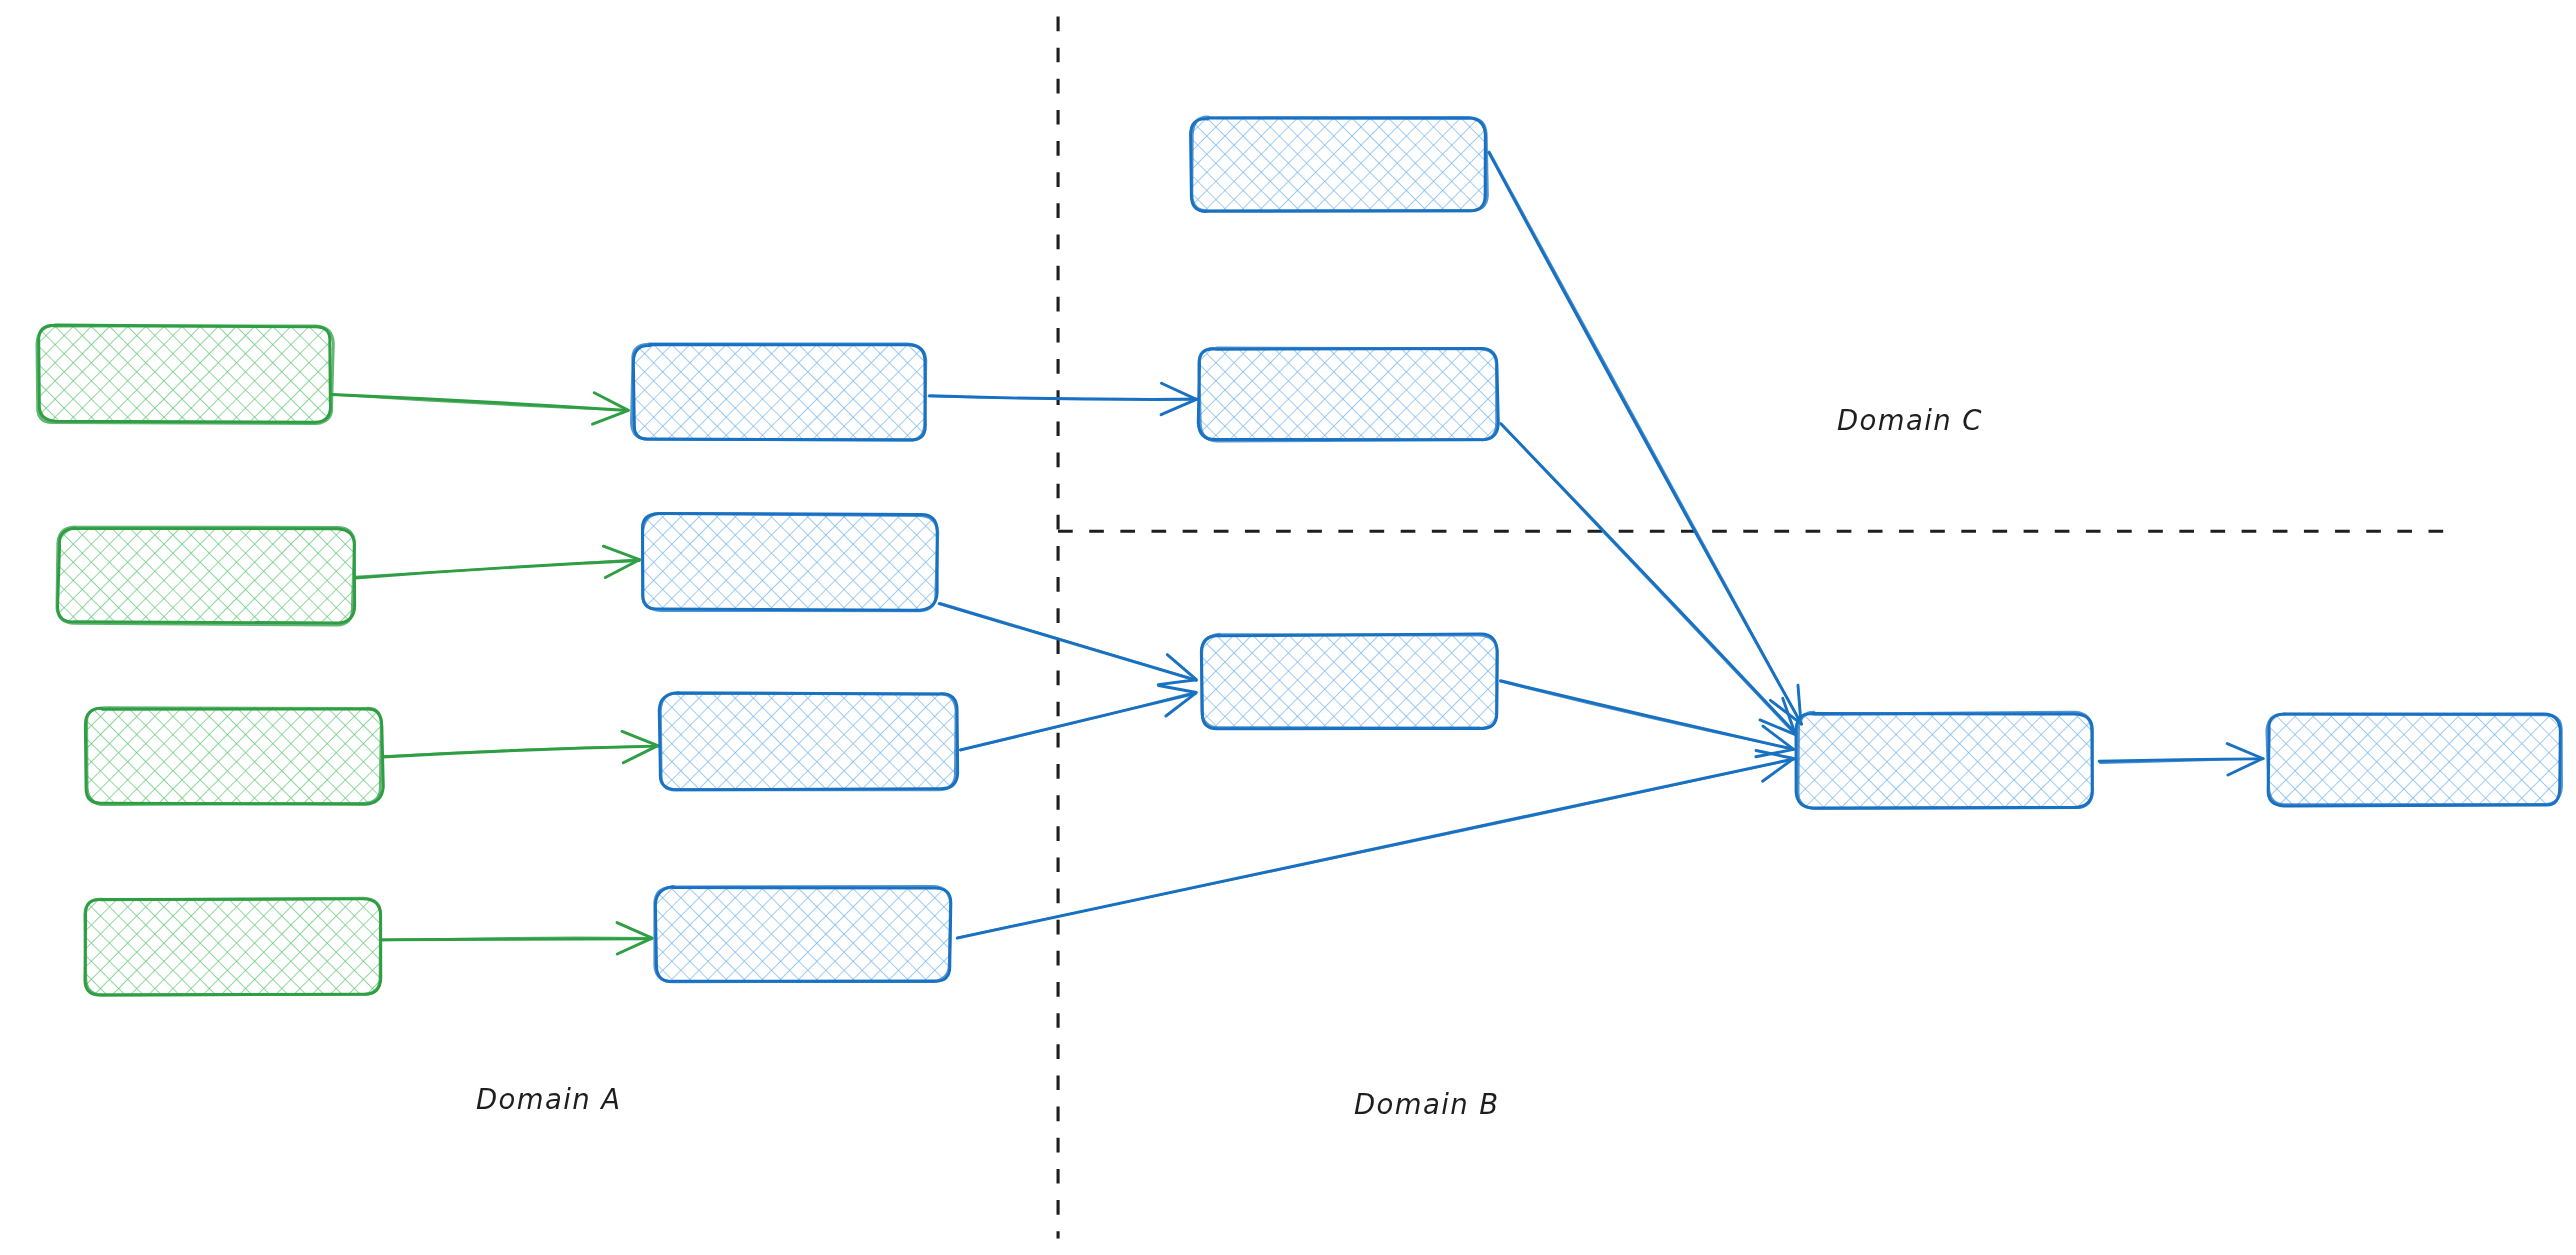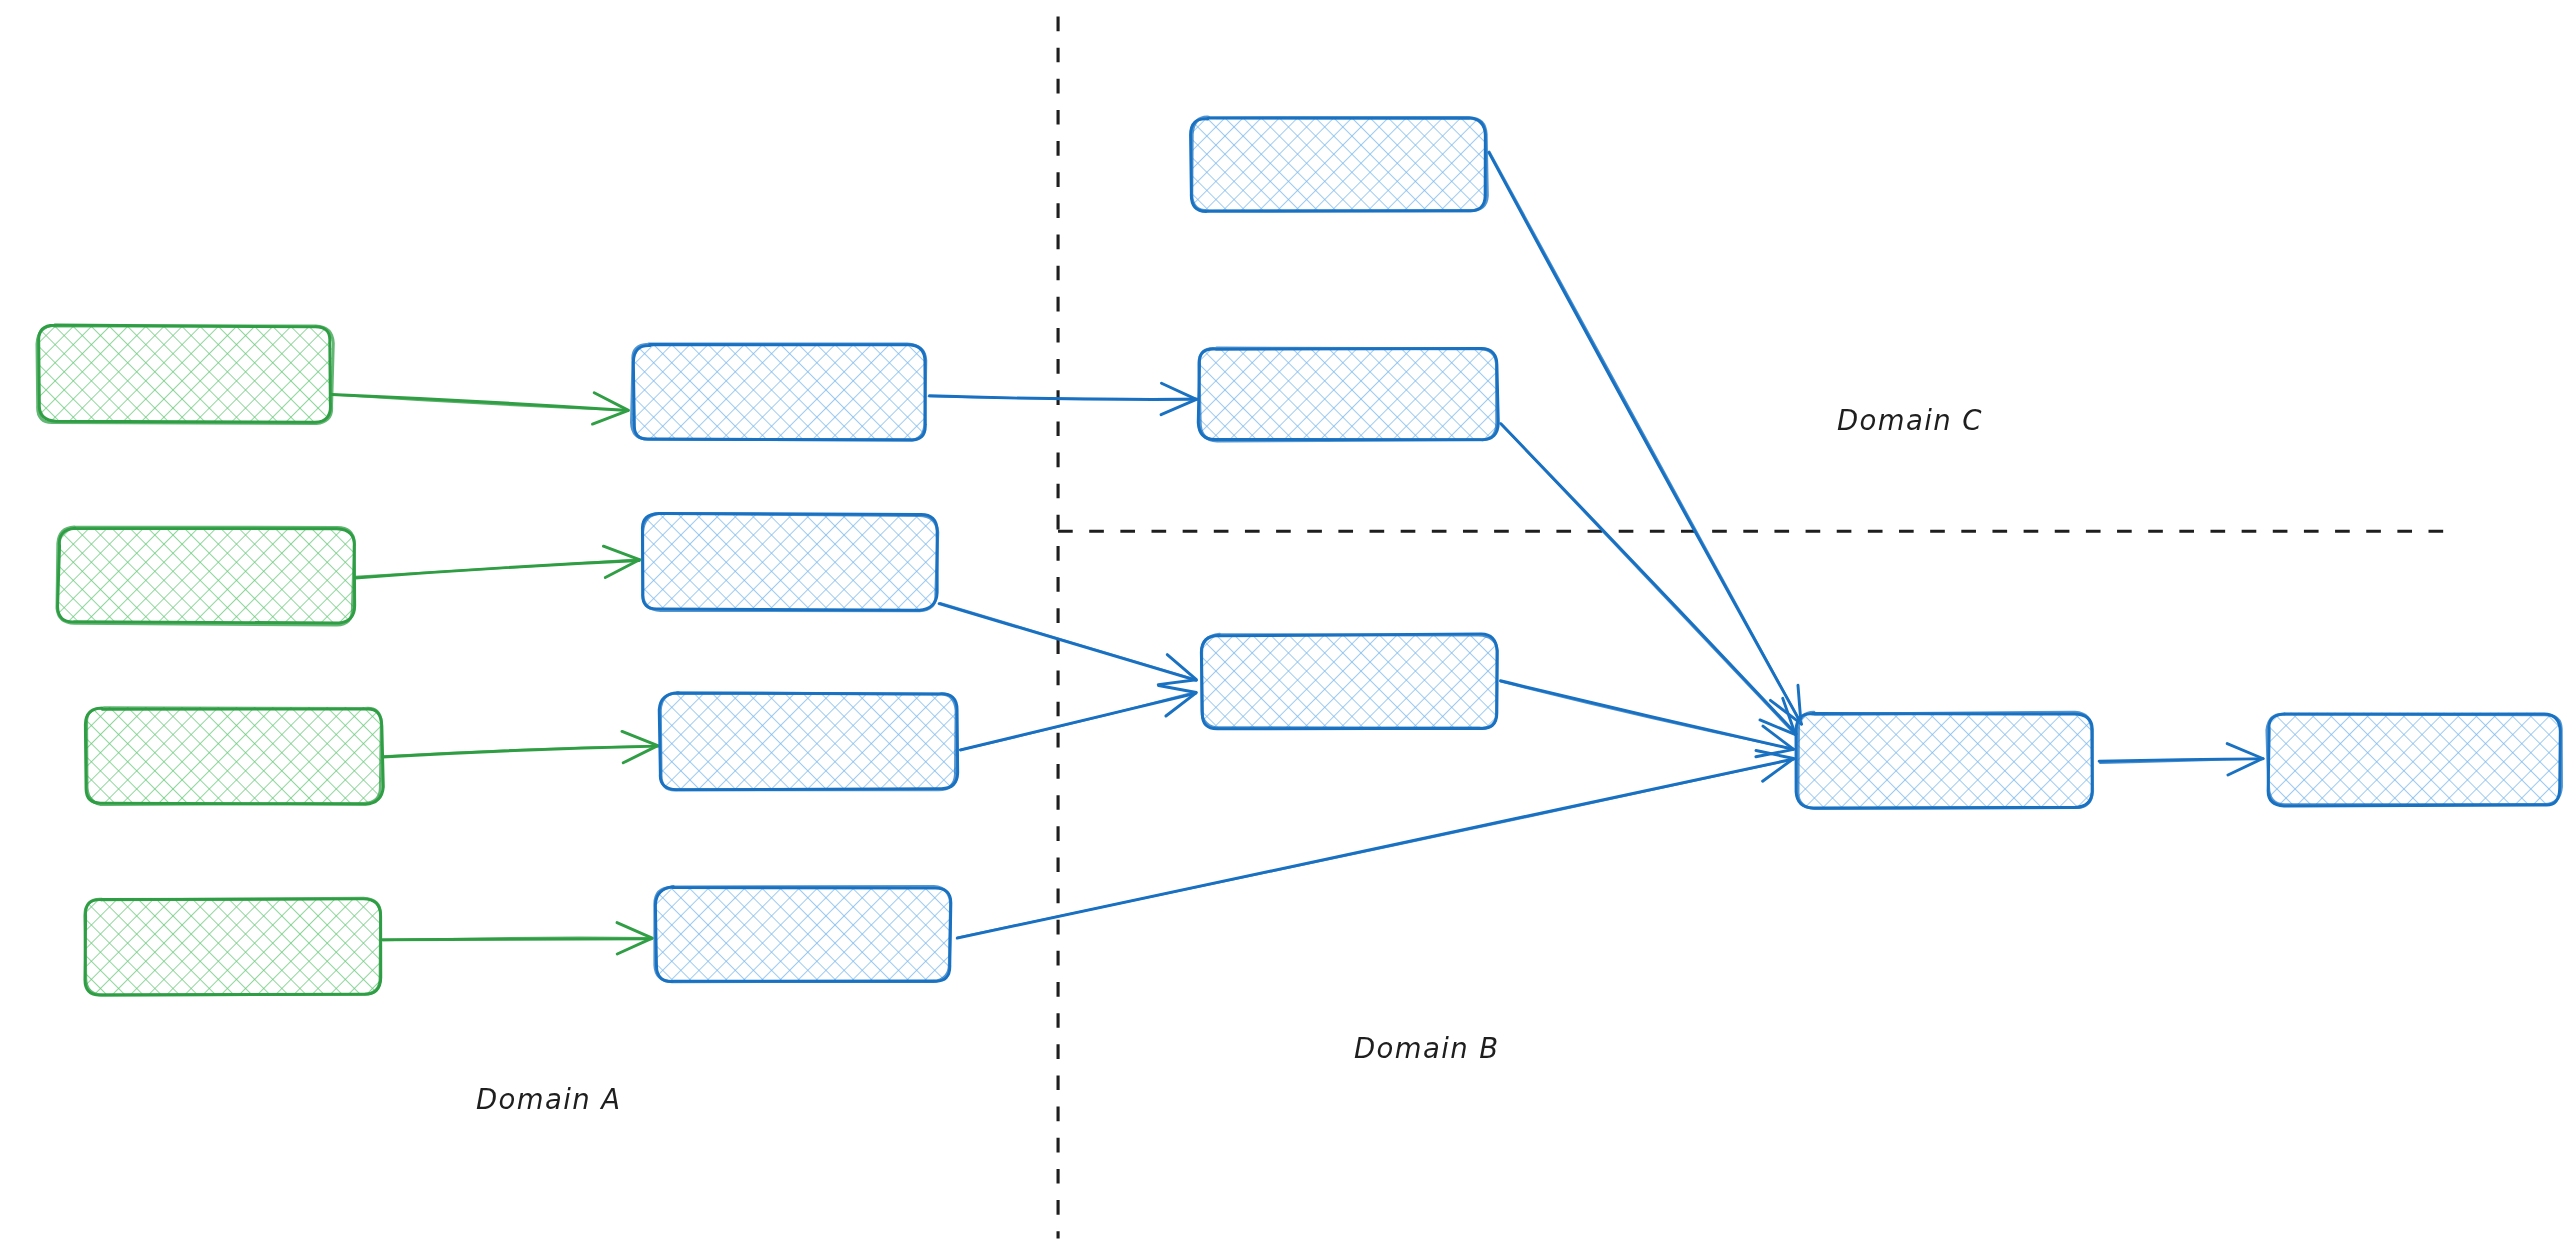--- a/index.html
+++ b/index.html
@@ -204,21 +204,21 @@
           <path d="M 2494 778 L 2776 778 Q 2794 778 2794 796 L 2794 860 Q 2794 878 2776 878 L 2494 878 Q 2476 878 2476 860 L 2476 796 Q 2476 778 2494 778 Z" fill="url(#hatch-blue)" stroke="none"></path>
           <path d="M 2494 778 L 2776 778 Q 2794 778 2794 796 L 2794 860 Q 2794 878 2776 878 L 2494 878 Q 2476 878 2476 860 L 2476 796 Q 2476 778 2494 778 Z" fill="url(#hatch-blue2)" stroke="none"></path>
           <path d="M 2494.2516371495794 779.5387161989411 L 2776.1332422030778 779.3922639448159 Q 2794.11680617459 778.9967451410353 2794.8639113680756 798.2433326982162 L 2794.19994156491 859.948677666182 Q 2794.194628967156 879.9392151078857 2778.2351399444206 878.6921489969325 L 2493.1198838241953 879.9221289715367 Q 2475.308291126186 878.6411542728735 2475.9324030411112 862.2266893170898 L 2477.092127277186 796.758089305534 Q 2475.006433726105 780.213683818287 2494.0197378647604 779.3208660620827 Z" fill="none" stroke="#1971c2" stroke-width="3.2" stroke-linejoin="round" stroke-linecap="round" opacity="1"></path>
           <path d="M 2493.6487325434337 779.4359222907741 L 2777.4305738944704 780.195327617971 Q 2795.9363209268713 780.1034924052207 2795.8857553979783 795.9243692886664 L 2796.155964788029 858.8292532212238 Q 2794.653570945586 878.6712175384496 2776.7117755905315 878.0685298932104 L 2494.4563865675855 878.5536123290442 Q 2476.831446267772 878.702209474194 2476.391328050099 858.9237573630753 L 2474.583309823826 797.1418204682609 Q 2476.385557199915 778.5912795320113 2494.120497919396 779.8461070319853 Z" fill="none" stroke="#1971c2" stroke-width="3.2" stroke-linejoin="round" stroke-linecap="round" opacity="0.75"></path>
         </g>
       </g>
   </svg>
 
   <div id="labels-group">
       <div class="domain-label" style="left: 476px; top: 1083px;">Domain A</div>
-      <div class="domain-label" style="left: 1354px; top: 1032px;">Domain B</div>
+      <div class="domain-label" style="left: 1354px; top: 1088px;">Domain B</div>
       <div class="domain-label" style="left: 1837px; top: 376px; margin-top: 28px;">Domain C</div>
     </div>
   <div id="hits-group">
       <div class="node-hit" style="left: 38px; top: 326px; width: 293px; height: 95px;"><span></span></div>
       <div class="node-hit" style="left: 59px; top: 528px; width: 295px; height: 95px;"><span></span></div>
       <div class="node-hit" style="left: 86px; top: 707px; width: 295px; height: 97px;"><span></span></div>
       <div class="node-hit" style="left: 86px; top: 900px; width: 295px; height: 95px;"><span></span></div>
       <div class="node-hit" style="left: 632px; top: 344px; width: 293px; height: 95px;"><span></span></div>
       <div class="node-hit" style="left: 643px; top: 515px; width: 293px; height: 95px;"><span></span></div>
       <div class="node-hit" style="left: 661px; top: 694px; width: 295px; height: 95px;"><span></span></div>

